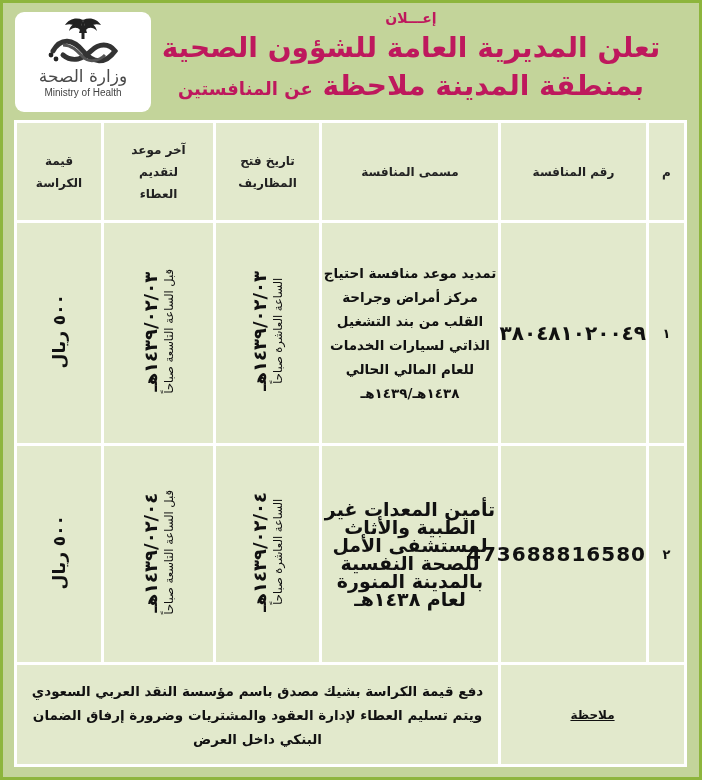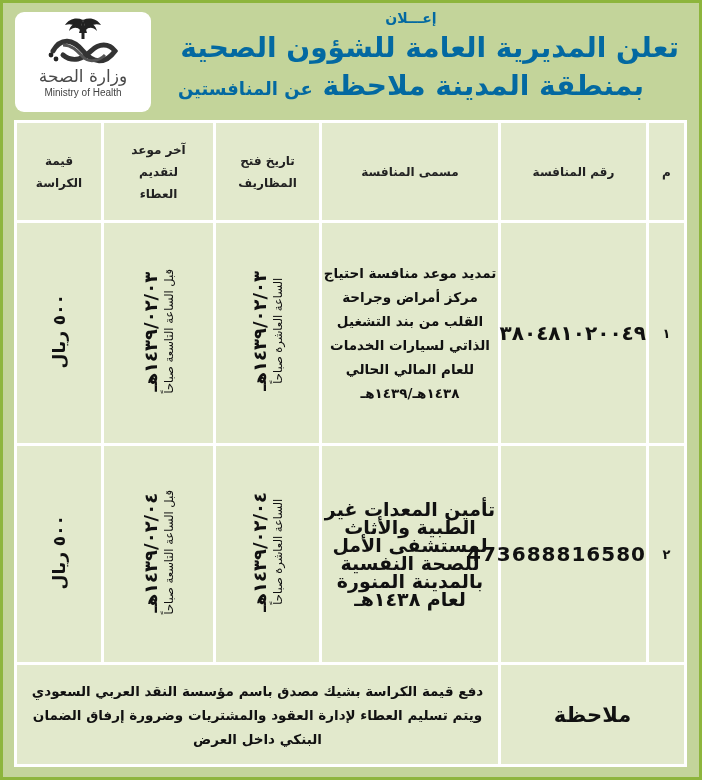--- a/index.html
+++ b/index.html
@@ -21,27 +21,27 @@
   .logo .ar {
     font-family:"DejaVu Sans", sans-serif; font-size:17px; color:#4a4a4a;
     line-height:18px; margin-top:0px; direction:rtl; letter-spacing:0.5px;
   }
   .logo .en {
     font-family:"Liberation Sans", sans-serif; font-size:10px; color:#444;
     line-height:13px; margin-top:1px;
   }
   .header {
     position:absolute; left:140px; right:20px; top:4px;
-    text-align:center; direction:rtl; color:#0369a1;
+    text-align:center; direction:rtl; color:#be185d;
   }
   .h-small {
     font-size:14px; font-weight:bold; line-height:22px; letter-spacing:2px;
   }
   .h-big {
-    font-size:28px; font-weight:bold; line-height:38px; margin-top:0px;text-align:right;
+    font-size:28px; font-weight:bold; line-height:38px; margin-top:0px;
   }
   .h-line2 {
     font-size:28px; font-weight:bold; line-height:38px;
   }
   .h-line2 .sm { font-size:18px; }
 
   table.tenders {
     position:absolute; left:14px; top:120px; width:670px; height:644px;
     border-collapse:collapse; direction:rtl; table-layout:fixed;
   }
@@ -56,21 +56,21 @@
   .num-cell { font-size:13px; font-weight:bold; }
   .tno { font-size:20px; font-weight:bold; letter-spacing:1px; }
   .title-cell { font-size:13.5px; font-weight:bold; line-height:24px; padding:0 6px; }
   .vert {
     display:inline-block; writing-mode:vertical-rl; transform:rotate(180deg);
     text-align:center;
   }
   .vert .date { font-size:18px; font-weight:bold; line-height:22px; }
   .vert .note { font-size:11.5px; line-height:15px; font-weight:normal; }
   .price { font-size:17px; font-weight:bold; }
-  .remark-label { font-size:21px; font-weight:bold; }
+  .remark-label { font-size:12px; font-weight:bold;text-decoration:underline; }
   .remark-text { font-size:13.5px; font-weight:bold; line-height:24px; padding:0 18px; }
 </style>
 </head>
 <body>
 
 <div class="frame">
 
   <div class="logo">
     <svg width="80" height="52" viewBox="0 0 80 52">
 

